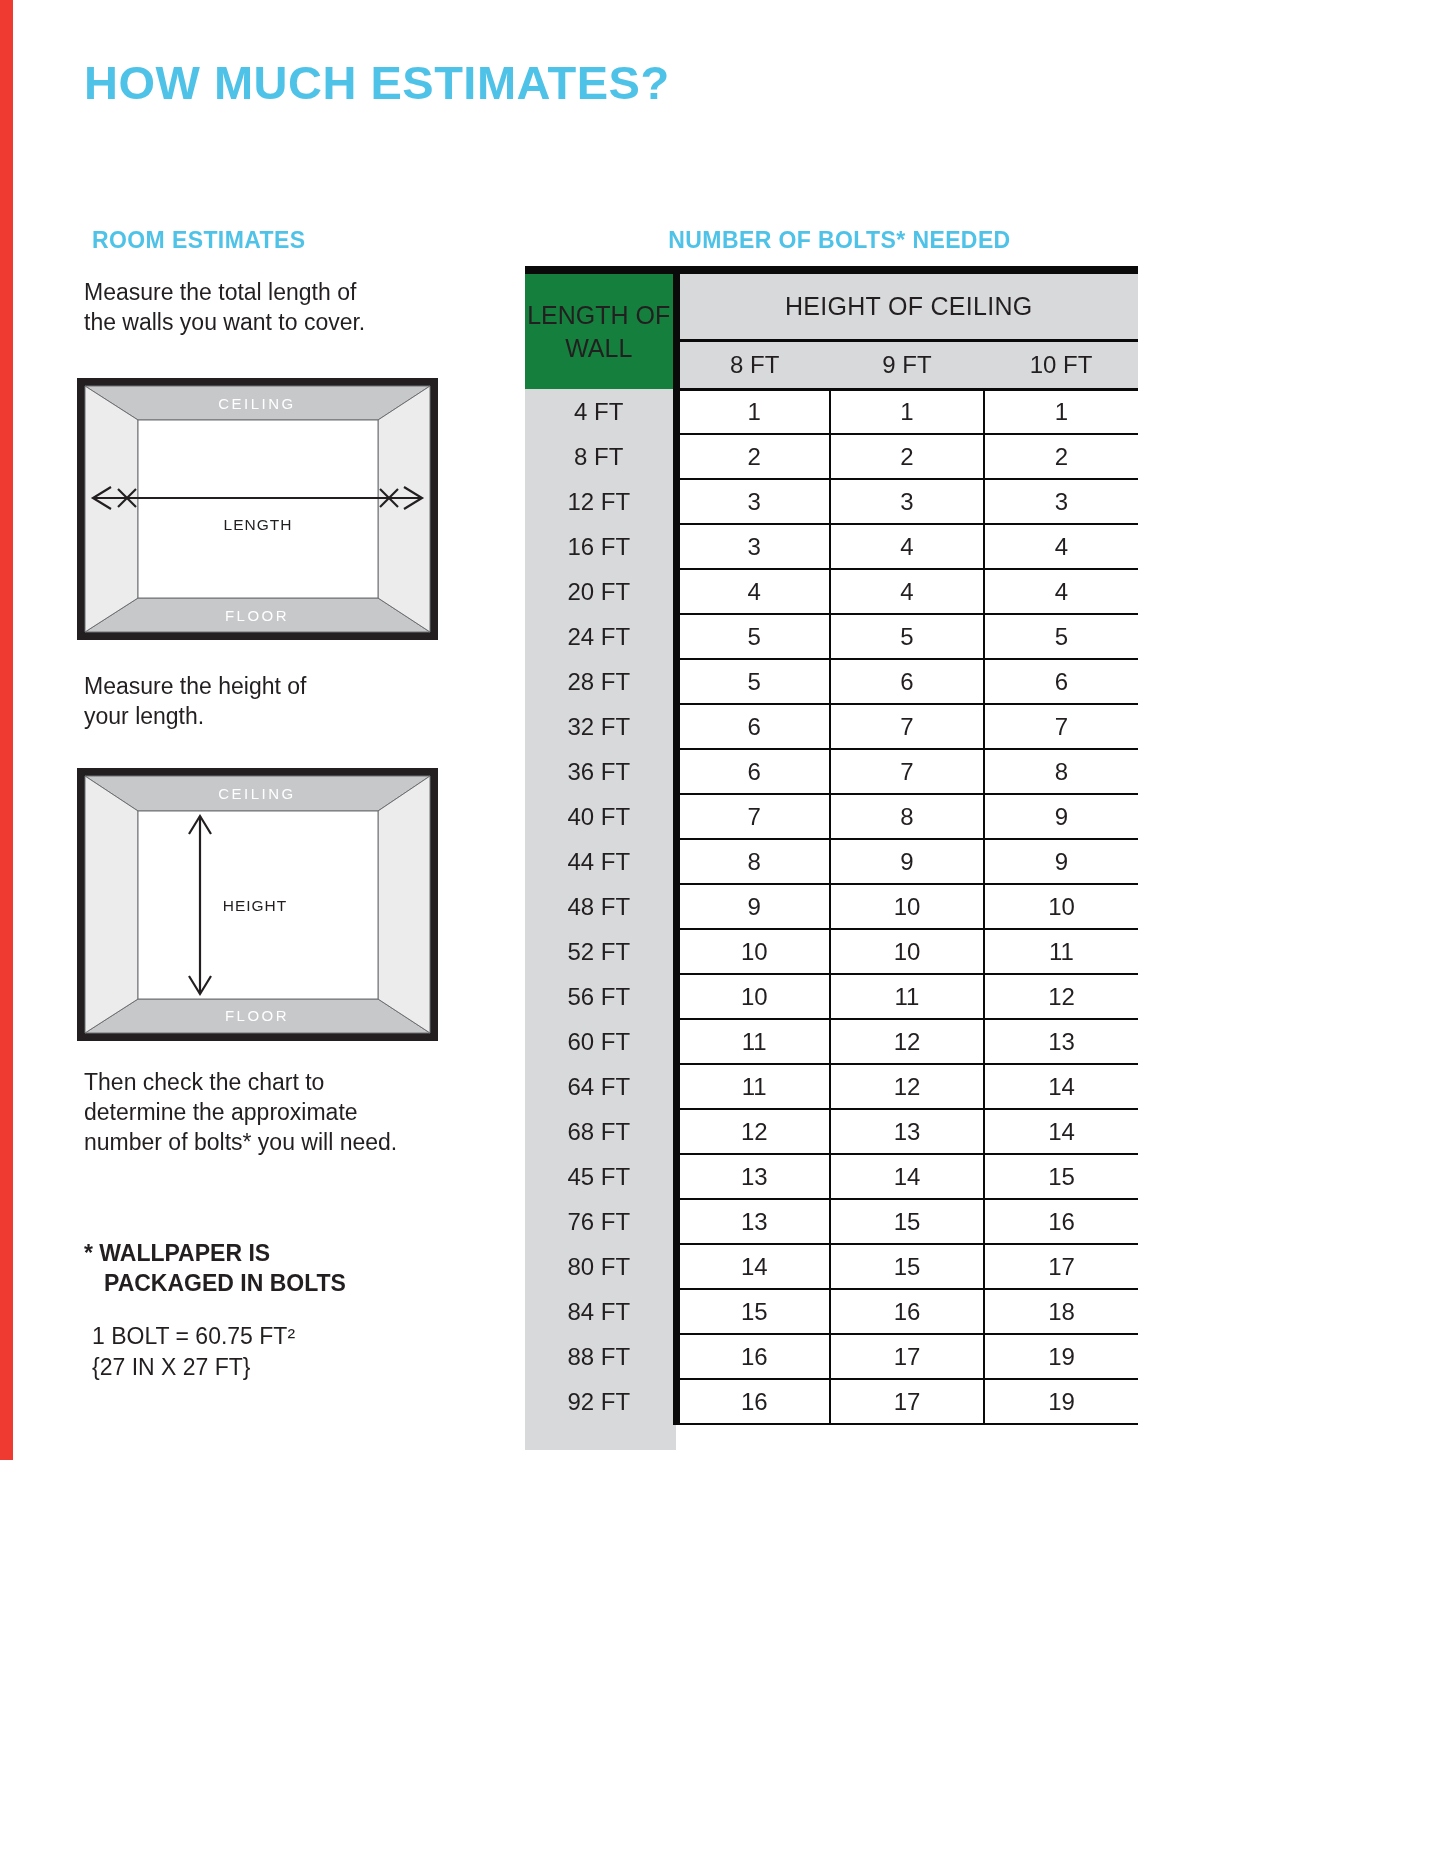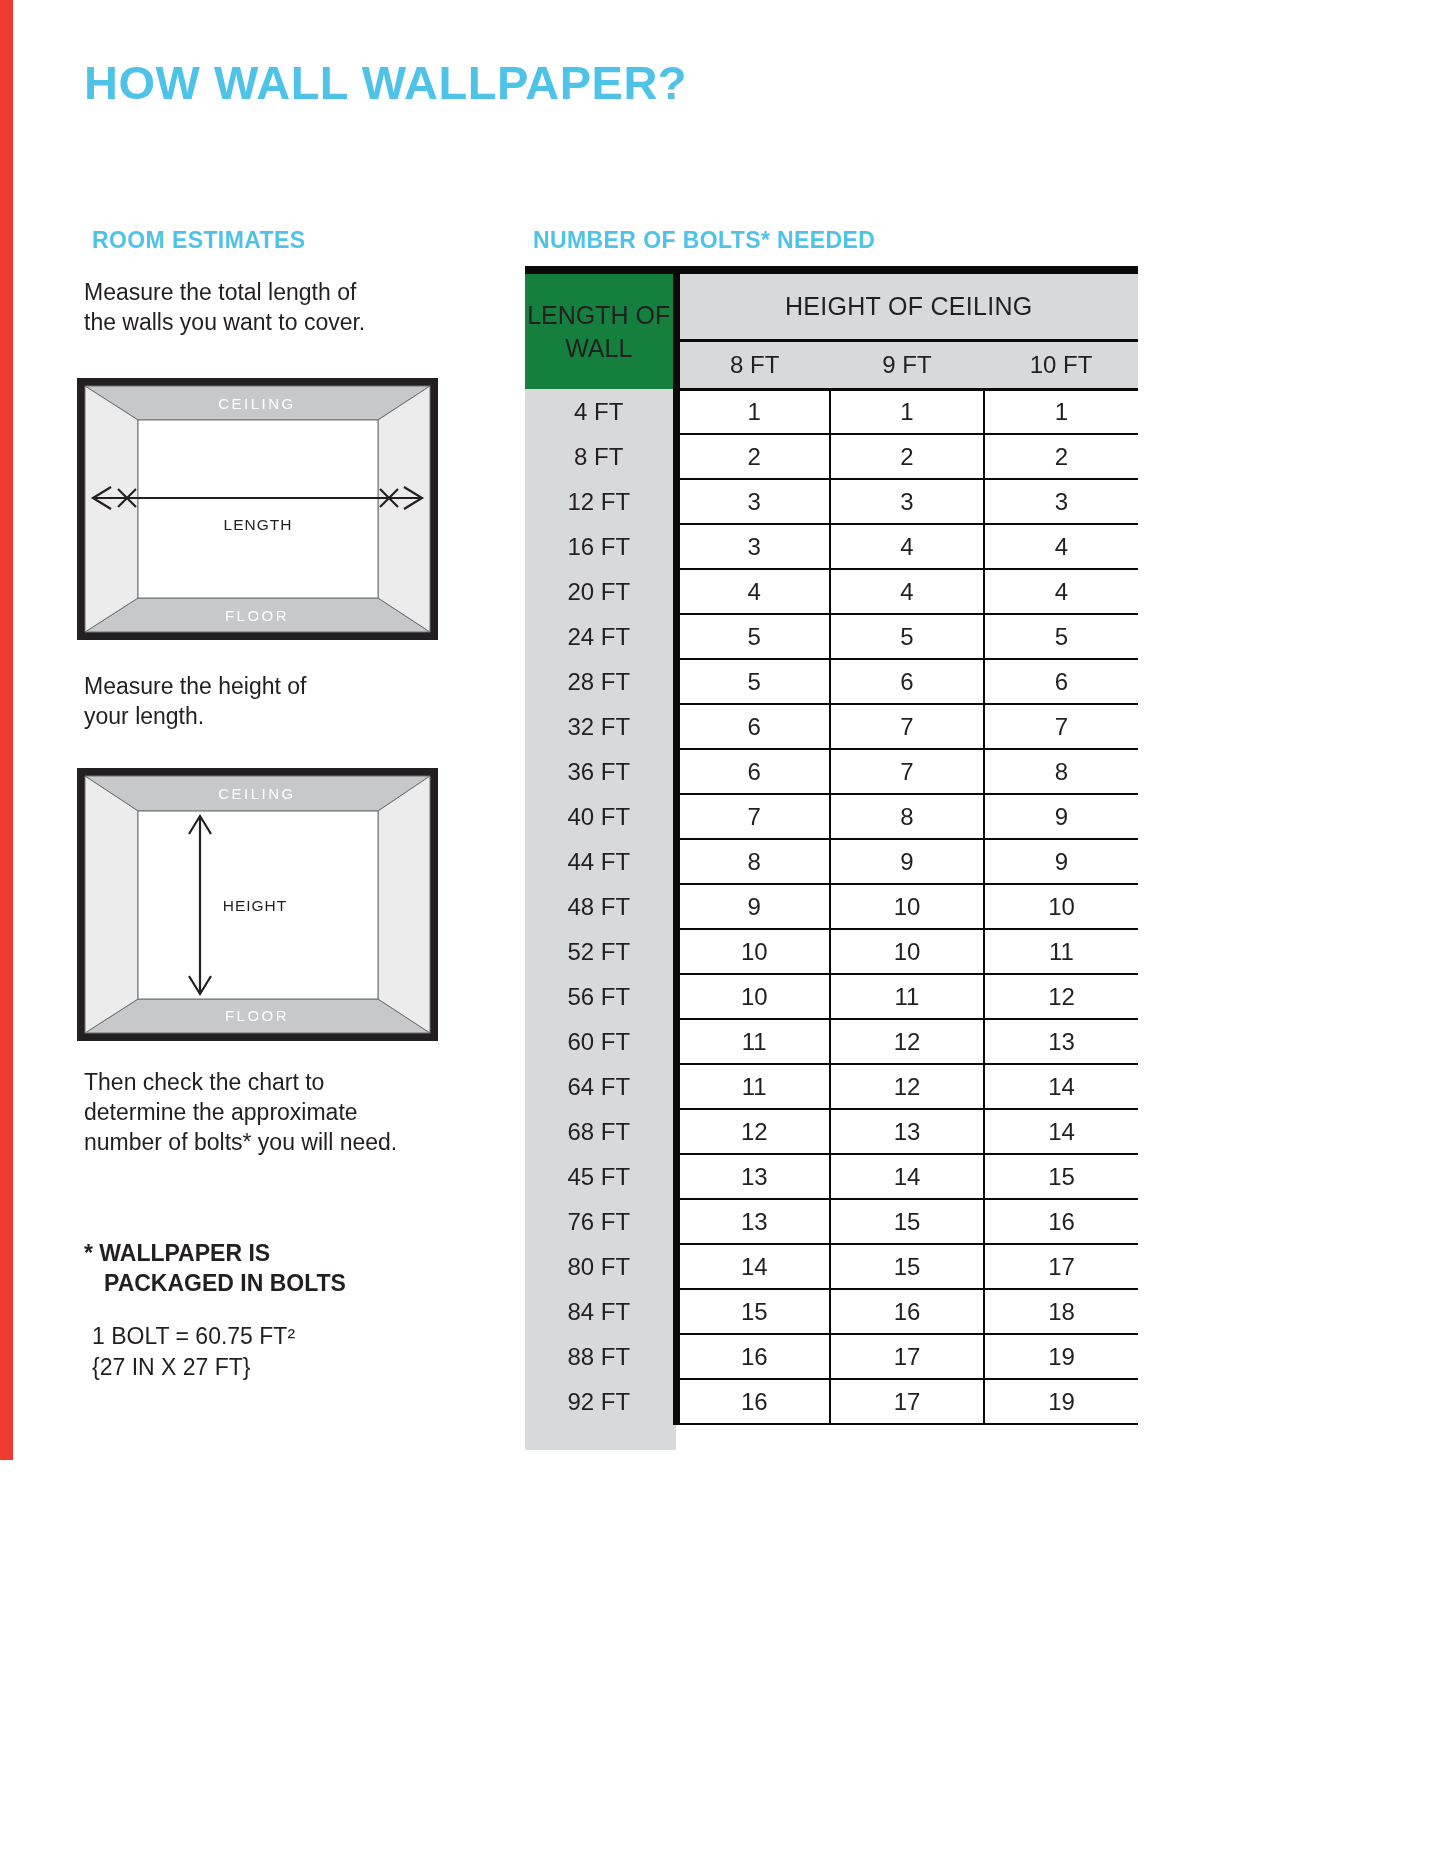--- a/index.html
+++ b/index.html
@@ -5,21 +5,21 @@
   * { margin:0; padding:0; box-sizing:border-box; }
   body { background:#ffffff; font-family:"Liberation Sans","DejaVu Sans",sans-serif; color:#231f20; }
   .page { position:relative; width:1445px; height:1870px; background:#ffffff; overflow:hidden; }
 
   .stripe { position:absolute; left:0; top:0; width:13px; height:1460px; background:var(--stripe,#ee3a30); }
 
   .title { position:absolute; left:84px; top:55px; font-size:47px; font-weight:bold; color:var(--accent,#4fc2e8); letter-spacing:0.5px; }
 
   .section-heading { position:absolute; font-size:23px; font-weight:bold; color:var(--accent,#4fc2e8); letter-spacing:0.4px;margin-left:8px; }
   .room-heading { left:84px; top:227px; }
-  .table-heading { left:525px; top:227px; width:613px; }
+  .table-heading { left:525px; top:227px; width:613px; text-align:center; }
 
   .body-text { position:absolute; left:84px; font-size:23px; line-height:30px; white-space:pre-line; }
   .instr-1 { top:277px; }
   .instr-2 { top:671px; }
   .instr-3 { top:1067px; }
 
   .diagram { position:absolute; left:77px; }
   .diagram-1 { top:378px; }
   .diagram-2 { top:768px; }
   svg text { font-family:"Liberation Sans","DejaVu Sans",sans-serif; }
@@ -41,21 +41,21 @@
   .val-cell + .val-cell { border-left:2px solid #0a0a0a; }
   tr.data-row { height:45px; }
   .tail-cell { background:#d8d9db; height:26px; }
 </style>
 </head>
 <body>
 
 <div class="page">
   <div class="stripe"></div>
 
-  <h1 class="title">HOW WALL WALLPAPER?</h1>
+  <h1 class="title">HOW MUCH ESTIMATES?</h1>
 
   <h2 class="section-heading room-heading">ROOM ESTIMATES</h2>
   <h2 class="section-heading table-heading">NUMBER OF BOLTS* NEEDED</h2>
 
   <p class="body-text instr-1">Measure the total length of
 the walls you want to cover.</p>
 
   <div class="diagram diagram-1">
     <svg width="361" height="262" viewBox="0 0 361 262">
       <rect x="4" y="4" width="353" height="254" fill="#ffffff" stroke="#231f20" stroke-width="8"></rect>

